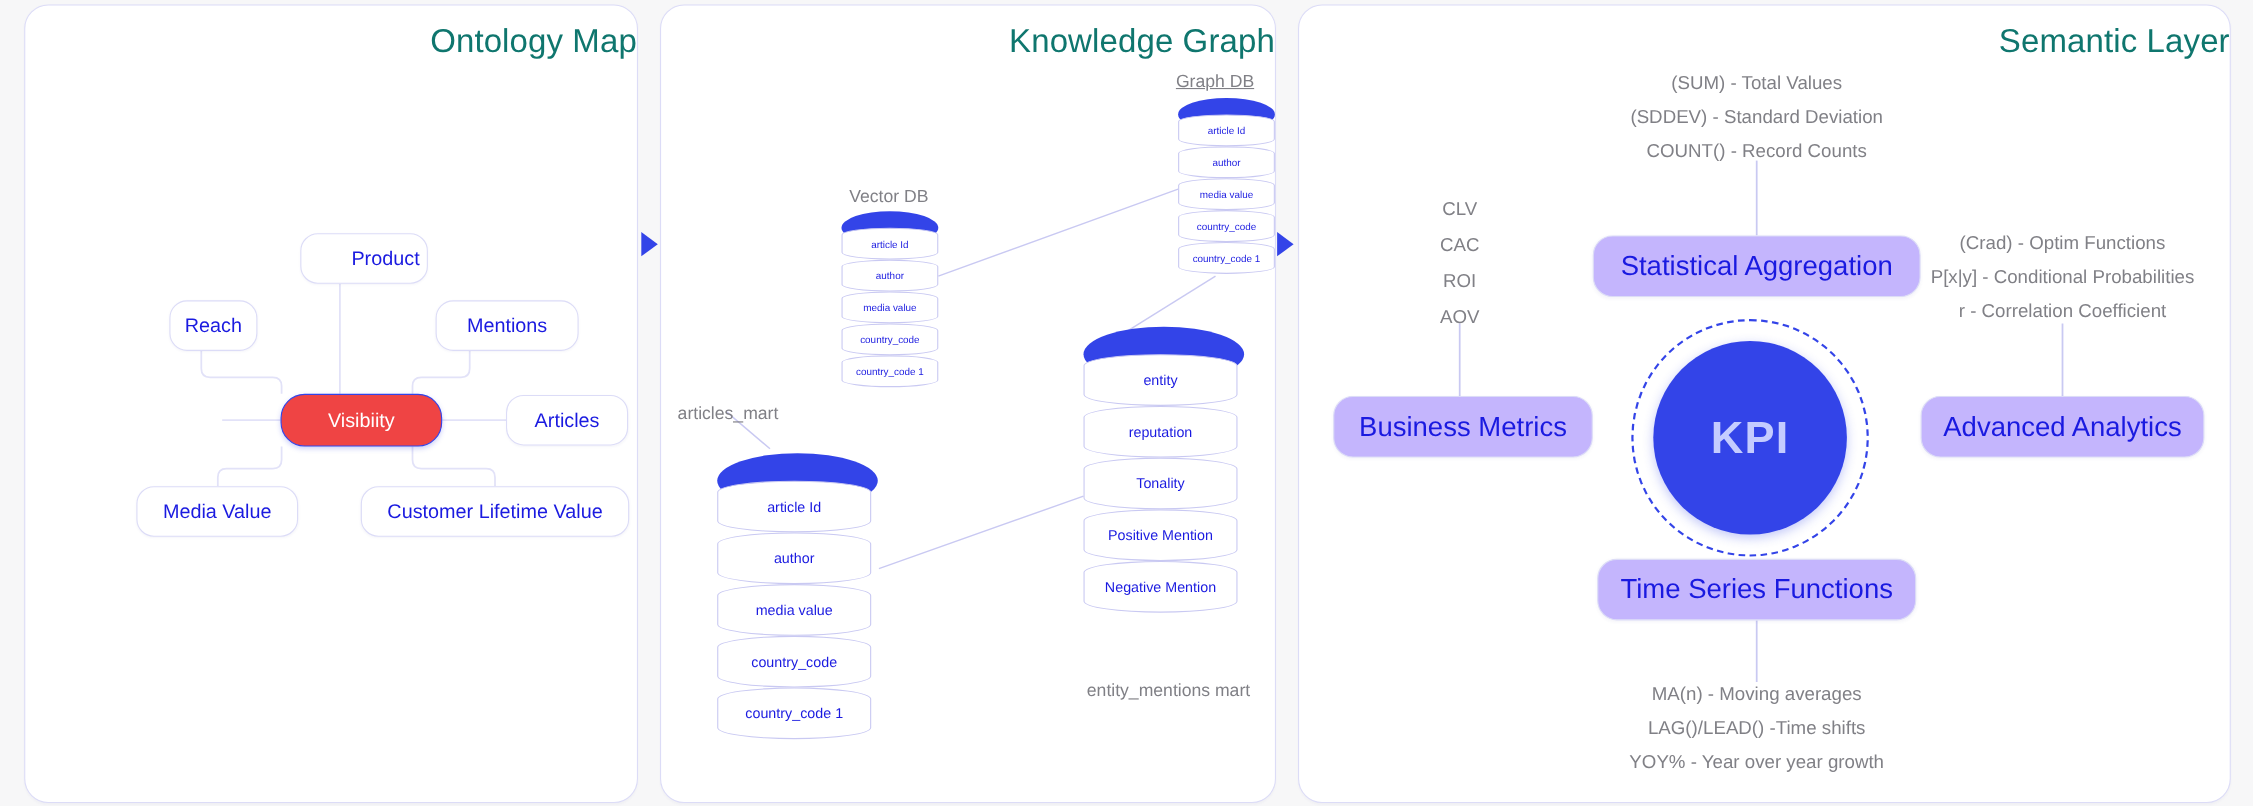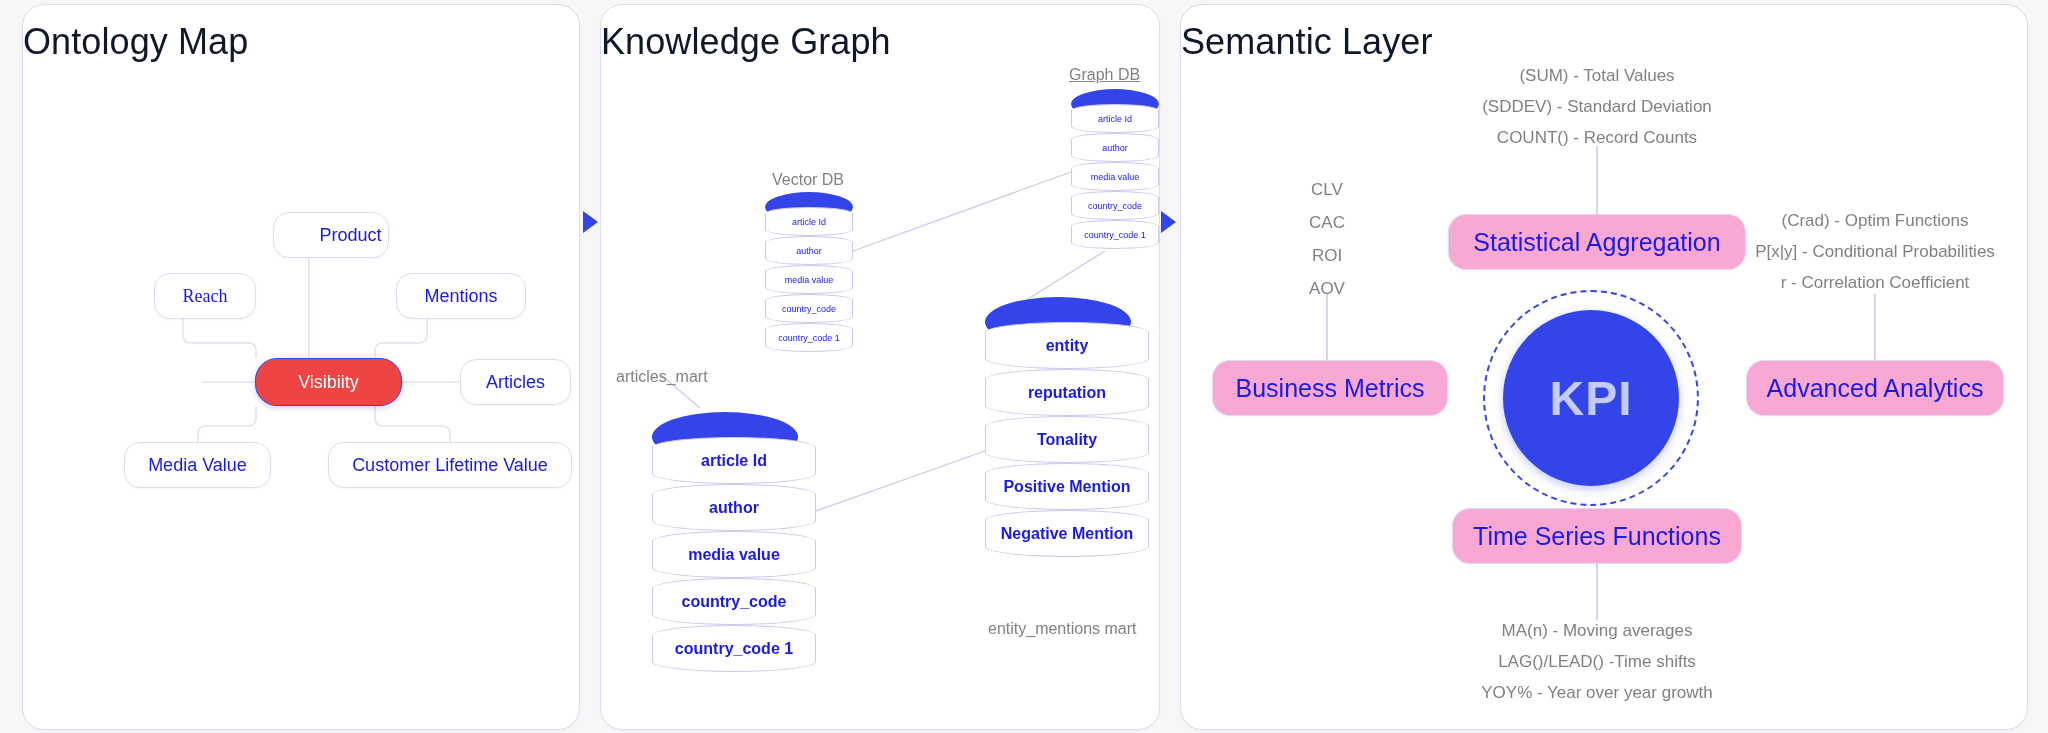--- a/index.html
+++ b/index.html
@@ -20,23 +20,23 @@
     border-radius:22px;
     box-shadow:0 1px 2px rgba(70,70,160,.04);
     overflow:hidden;
   }
   #panel-ontology{left:22px;top:4px;width:556px;height:724px;}
   #panel-knowledge{left:600px;top:4px;width:558px;height:724px;}
   #panel-semantic{left:1180px;top:4px;width:846px;height:724px;}
 
   .panel-title{
     position:absolute;top:16px;left:0;width:100%;
-    text-align:left;
-    color:#0f172a;
-    font-size:36px;
+    text-align:right;
+    color:#0f766e;
+    font-size:30px;
     letter-spacing:.1px;
     white-space:nowrap;
   }
 
   
   .arrow{
     position:absolute;
     width:0;height:0;
     border-top:11px solid transparent;
     border-bottom:11px solid transparent;
@@ -61,21 +61,21 @@
   }
   .node.center{
     background:#ef4444;
     border-color:#3344e8;
     color:#ffffff;
     border-radius:22px;
     height:48px;
     box-shadow:0 2px 5px rgba(51,68,232,.25);
   }
   #node-product   {left:250px;top:207px;width:116px;padding-left:39px;}
-  #node-reach     {left:131px;top:268px;width:102px;font-family:Liberation Serif, serif;}
+  #node-reach     {left:131px;top:268px;width:80px;}
   #node-mentions  {left:373px;top:268px;width:130px;}
   #node-customers {left:39px; top:354px;width:140px;}
   #node-visibility{left:232px;top:353px;width:147px;}
   #node-articles  {left:437px;top:354px;width:111px;}
   #node-media     {left:101px;top:437px;width:147px;}
   #node-clv       {left:305px;top:437px;width:244px;}
 
   
   .db-label{
     position:absolute;
@@ -106,42 +106,42 @@
   }
 
   
   .cyl-small{width:88px;}
   .cyl-small .cyl-top{width:88px;height:30px;}
   .cyl-small .cyl-row{width:88px;height:29px;font-size:9px;}
 
   
   .cyl-big{width:146px;}
   .cyl-big .cyl-top{width:146px;height:50px;}
-  .cyl-big .cyl-row{width:164px;height:47px;font-size:16px;font-weight:bold;}
+  .cyl-big .cyl-row{width:140px;height:47px;font-size:13px;}
 
   #cyl-graphdb{left:1071px;top:89px;}
   #cyl-vectordb{left:765px;top:192px;}
   #cyl-articlesmart{left:652px;top:412px;}
   #cyl-entitymart{left:985px;top:297px;}
 
   .connector{position:absolute;overflow:visible;pointer-events:none;}
 
   
   .sem-note{
     position:absolute;
     color:#808086;
     font-size:17px;
     white-space:nowrap;
     text-align:center;
   }
   .sem-box{
     position:absolute;
     display:flex;align-items:center;justify-content:center;
     box-sizing:border-box;
-    background:#f9a8d4;
+    background:#c4b5fd;
     border:1.5px solid #dcdcf7;
     border-radius:18px;
     color:#1a1ae0;
     font-size:25px;
     white-space:nowrap;
     height:56px;
     box-shadow:0 1px 3px rgba(70,70,160,.06);
   }
   #sem-stat   {left:1448px;top:214px;width:298px;}
   #sem-business{left:1212px;top:360px;width:236px;}
@@ -155,21 +155,21 @@
     border-radius:50%;
     box-sizing:border-box;
   }
   .kpi-circle{
     position:absolute;
     left:1503px;top:310px;width:176px;height:176px;
     border-radius:50%;
     background:#3344e8;
     display:flex;align-items:center;justify-content:center;
     color:#c4ccff;
-    font-size:48px;
+    font-size:41px;
     font-weight:bold;
     letter-spacing:1px;
     box-shadow:0 3px 10px rgba(51,68,232,.3);
   }
 </style>
 </head>
 <body>
 
 <div class="stage">
 

